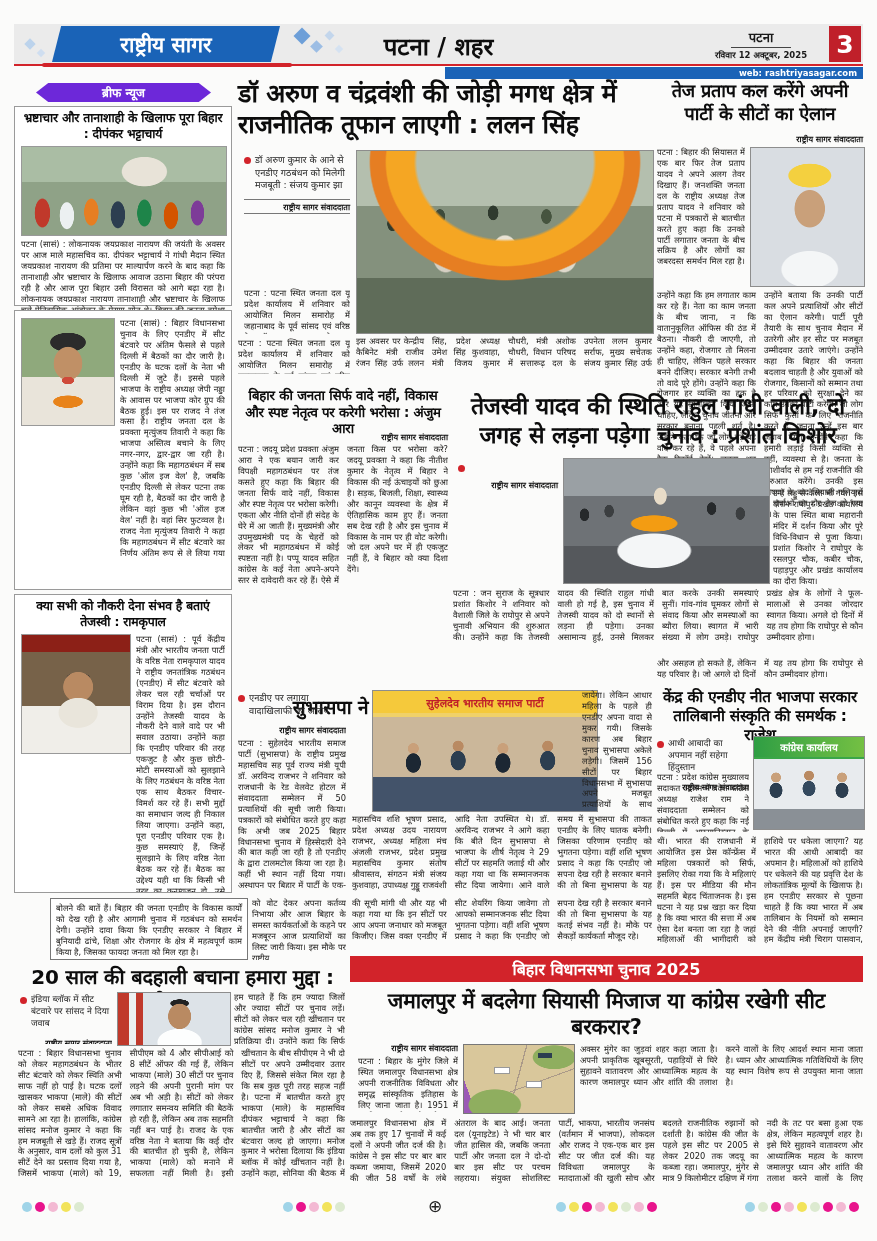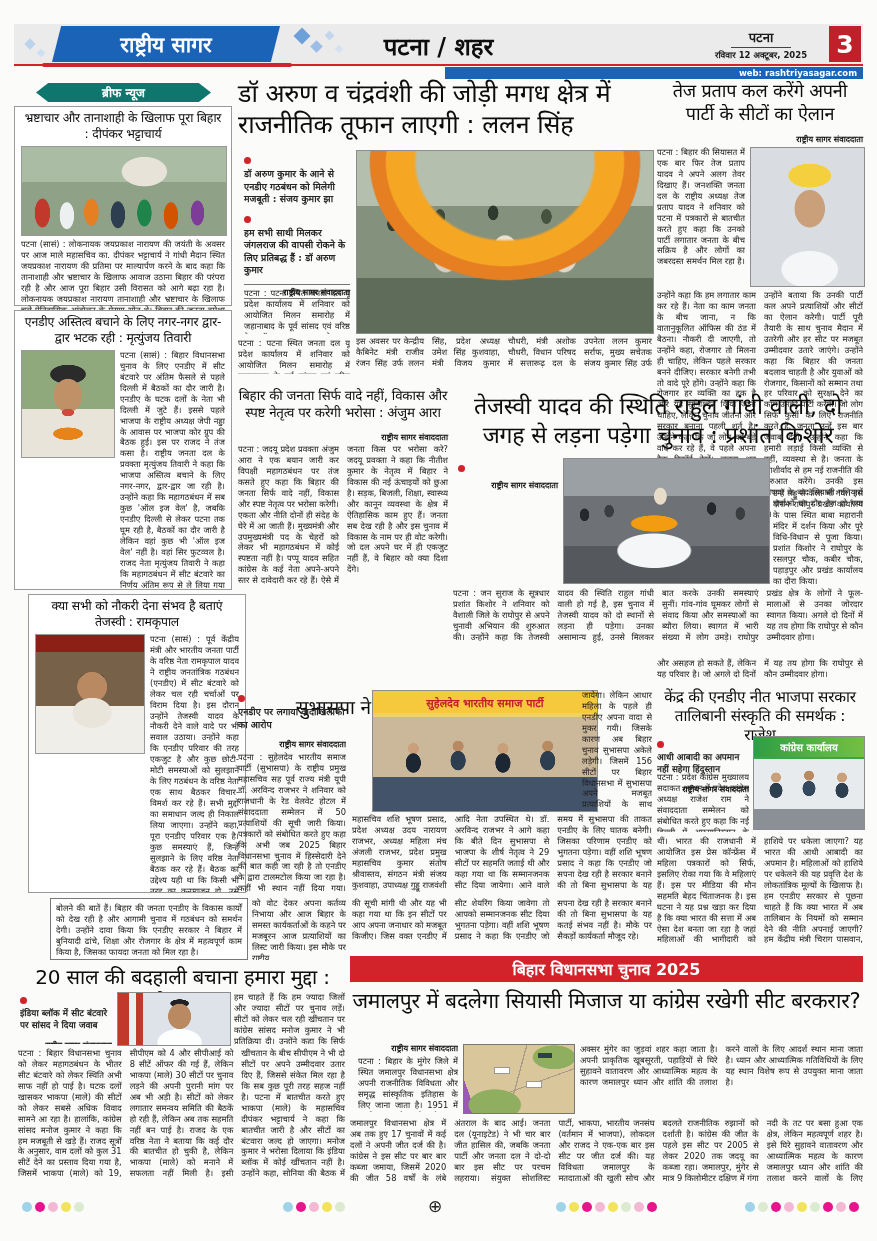--- a/index.html
+++ b/index.html
@@ -1,30 +1,30 @@
 <!DOCTYPE html>
 <html><head>
 <meta charset="utf-8">
 <style>
   html,body{margin:0;padding:0;}
   body{width:877px;height:1241px;background:#fbfbfa;font-family:"DejaVu Sans",sans-serif;color:#1a1a1a;position:relative;overflow:hidden;}
   .abs{position:absolute;}
-  .hl{font-weight:normal;color:#0c0c0c;margin:0;line-height:1.25;letter-spacing:-0.2px;}
+  .hl{font-weight:bold;color:#0c0c0c;margin:0;line-height:1.25;letter-spacing:-0.2px;}
   .center{text-align:center;}
   .bodytxt{font-size:8.3px;line-height:1.32;text-align:justify;color:#22211f;overflow:hidden;}
   .cols2{column-count:2;column-gap:8px;}
   .cols3{column-count:3;column-gap:8px;}
   .cols4{column-count:4;column-gap:8px;}
   .cols5{column-count:5;column-gap:8px;}
   .byline{font-size:8px;font-weight:bold;text-align:right;color:#111;}
-  .bullet{display:flex;gap:4px;font-size:9.3px;font-weight:bold;line-height:1.35;color:#262626;margin-bottom:7px;text-align:left;flex-direction:column;}
+  .bullet{display:flex;gap:4px;font-size:9.3px;font-weight:normal;line-height:1.35;color:#262626;margin-bottom:7px;text-align:left;}
   .dot{width:7px;height:7px;border-radius:50%;background:#d2232a;flex:none;margin-top:3px;}
   .box{border:1px solid #9a9a9a;background:#fff;}
   .ph{position:absolute;overflow:hidden;border:1px solid #8d8d8d;}
-  .ribbon{background:#0f766e;color:#fff;font-weight:bold;font-size:12px;display:flex;align-items:center;justify-content:center;clip-path:polygon(7% 0,93% 0,100% 50%,93% 100%,7% 100%,0 50%);}
+  .ribbon{background:#6d28d9;color:#fff;font-weight:bold;font-size:12px;display:flex;align-items:center;justify-content:center;clip-path:polygon(7% 0,93% 0,100% 50%,93% 100%,7% 100%,0 50%);}
   .redbar{background:#d2232a;}
   .bluebar{background:#1a63b7;}
   .diamond{position:absolute;transform:rotate(45deg);}
   .dotsrow{position:absolute;display:flex;gap:3px;}
   .fdot{width:10px;height:10px;border-radius:50%;}
   .c1{background:#9fd4e8;} .c2{background:#e8148c;} .c3{background:#f3b9d3;} .c4{background:#f2e35a;} .c5{background:#dcead0;}
   .banner-strip{position:absolute;left:0;top:0;right:0;height:22px;display:flex;align-items:center;justify-content:center;font-weight:bold;}
 </style>
 </head>
 <body>
@@ -69,54 +69,49 @@
     radial-gradient(15px 28px at 47% 77%, #2c3e50 0 46%, transparent 50%),
     radial-gradient(15px 28px at 60% 75%, #1e8449 0 46%, transparent 50%),
     radial-gradient(15px 28px at 73% 78%, #d35400 0 46%, transparent 50%),
     radial-gradient(14px 26px at 86% 75%, #7d3c98 0 46%, transparent 50%),
     radial-gradient(40px 26px at 60% 28%, #e8e3d8 0 55%, transparent 58%),
     linear-gradient(180deg,#aabda4 0 40%, #8fa287 40% 100%);"></div>
   <div class="bodytxt" style="height:72px;">पटना (सासं) : लोकनायक जयप्रकाश नारायण की जयंती के अवसर पर आज माले महासचिव का. दीपंकर भट्टाचार्य ने गांधी मैदान स्थित जयप्रकाश नारायण की प्रतिमा पर माल्यार्पण करने के बाद कहा कि तानाशाही और भ्रष्टाचार के खिलाफ आवाज उठाना बिहार की परंपरा रही है और आज पूरा बिहार उसी विरासत को आगे बढ़ा रहा है। लोकनायक जयप्रकाश नारायण तानाशाही और भ्रष्टाचार के खिलाफ चले ऐतिहासिक आंदोलन के प्रेरणा स्रोत थे। बिहार की जनता हमेशा अन्याय और अत्याचार के खिलाफ डटकर खड़ी हुई है और इस बार भी वह लोकतंत्र, संविधान और जन अधिकारों की लड़ाई में अपनी भूमिका निभाएगी। इस अवसर पर एमएलसी शशि यादव, धीरेंद्र झा, दिव्या गौतम, जितेंद्र यादव, रणविजय कुमार, संतोष सहर, सुनील पाठक और अली जावेद सहित बड़ी संख्या में माले नेता और कार्यकर्ता उपस्थित थे।</div>
 </div>
 
 <div class="abs box" style="left:14px;top:310px;width:218px;height:280px;padding:4px 6px;box-sizing:border-box;">
-  <div class="hl center" style="font-size:12.3px;line-height:1.3;">एनडीए अस्तित्व बचाने के लिए नगर-नगर द्वार-द्वार भटक रही : मृत्युंजय तिवारी</div>
   <div style="margin-top:3px;height:238px;overflow:hidden;">
     <div style="float:left;width:92px;height:106px;margin:0 5px 2px 0;border:1px solid #999;background:
       radial-gradient(24px 10px at 50% 78%, #e8831a 0 60%, transparent 64%),
       radial-gradient(10px 6px at 50% 58%, #cf4a3a 0 60%, transparent 64%),
       radial-gradient(24px 28px at 50% 42%, #c09066 0 58%, transparent 61%),
       radial-gradient(30px 16px at 50% 22%, #2b2b2b 0 58%, transparent 61%),
       linear-gradient(180deg,#8fa97c 0 55%, #e9e4da 55% 100%);"></div>
     <div class="bodytxt" style="height:238px;">पटना (सासं) : बिहार विधानसभा चुनाव के लिए एनडीए में सीट बंटवारे पर अंतिम फैसले से पहले दिल्ली में बैठकों का दौर जारी है। एनडीए के घटक दलों के नेता भी दिल्ली में जुटे हैं। इससे पहले भाजपा के राष्ट्रीय अध्यक्ष जेपी नड्डा के आवास पर भाजपा कोर ग्रुप की बैठक हुई। इस पर राजद ने तंज कसा है। राष्ट्रीय जनता दल के प्रवक्ता मृत्युंजय तिवारी ने कहा कि भाजपा अस्तित्व बचाने के लिए नगर-नगर, द्वार-द्वार जा रही है। उन्होंने कहा कि महागठबंधन में सब कुछ 'ऑल इज वेल' है, जबकि एनडीए दिल्ली से लेकर पटना तक घूम रही है, बैठकों का दौर जारी है लेकिन वहां कुछ भी 'ऑल इज वेल' नहीं है। वहां सिर फुटव्वल है। राजद नेता मृत्युंजय तिवारी ने कहा कि महागठबंधन में सीट बंटवारे का निर्णय अंतिम रूप से ले लिया गया है। बहुत जल्द उसकी घोषणा कर दी जाएगी। उन्होंने एनडीए में नाराजगी का दावा करते हुए यहां तक कहा कि नामांकन के अंतिम दौर तक एनडीए में भगदड़ मचनी तय है। दिल्ली के नेता कितना भी जोर लगा लें, लेकिन भगदड़ को ये रोक नहीं पाएंगे। राजद नेता ने कहा कि तेजस्वी यादव ने सभी को साथ लेकर चलने की बात कही है। उन्होंने साफ कहा कि राजद 'ए टू जेड' की पार्टी है। उन्होंने यह भी कहा कि बिहार की जनता इस चुनाव में बदलाव का मूड बना चुकी है। इस बार बिहार में कमाई, पढ़ाई, कमाई, दवाई और कार्रवाई वाली सरकार बनेगी जो बिहार को बदलने का काम किया जाएगा। दरअसल, बिहार में गठबंधनों, राष्ट्रीय जनतांत्रिक गठबंधन (एनडीए) और महागठबंधन में अब तक सीट बंटवारे की घोषणा नहीं हुई है। दोनों गठबंधनों की बैठकों का दौर जारी है। दीगर बात है कि दोनों गठबंधनों के नेता अपने-अपने गठबंधनों में सब कुछ ठीक होने का दावा कर रहे हैं। बिहार में पहले चरण का मतदान 6 नवंबर और दूसरे चरण की वोटिंग 11 नवंबर को होगी।</div>
   </div>
 </div>
 
-<div class="abs box" style="left:28px;top:594px;width:218px;height:299px;padding:4px 6px;box-sizing:border-box;">
+<div class="abs box" style="left:14px;top:594px;width:218px;height:299px;padding:4px 6px;box-sizing:border-box;">
   <div class="hl center" style="font-size:12.3px;line-height:1.3;">क्या सभी को नौकरी देना संभव है बताएं तेजस्वी : रामकृपाल</div>
   <div style="margin-top:3px;height:258px;overflow:hidden;">
     <div style="float:left;width:108px;height:118px;margin:0 5px 2px 0;border:1px solid #999;background:
       radial-gradient(34px 26px at 52% 66%, #e9e5db 0 56%, transparent 59%),
       radial-gradient(26px 26px at 52% 44%, #b98a62 0 56%, transparent 59%),
       radial-gradient(20px 8px at 52% 36%, #333 0 56%, transparent 60%),
       linear-gradient(180deg,#8c2017 0 14%, #776249 14% 60%, #f0eee9 60% 100%);"></div>
     <div class="bodytxt" style="height:258px;">पटना (सासं) : पूर्व केंद्रीय मंत्री और भारतीय जनता पार्टी के वरिष्ठ नेता रामकृपाल यादव ने राष्ट्रीय जनतांत्रिक गठबंधन (एनडीए) में सीट बंटवारे को लेकर चल रही चर्चाओं पर विराम दिया है। इस दौरान उन्होंने तेजस्वी यादव के नौकरी देने वाले वादे पर भी सवाल उठाया। उन्होंने कहा कि एनडीए परिवार की तरह एकजुट है और कुछ छोटी-मोटी समस्याओं को सुलझाने के लिए गठबंधन के वरिष्ठ नेता एक साथ बैठकर विचार-विमर्श कर रहे हैं। सभी मुद्दों का समाधान जल्द ही निकाल लिया जाएगा। उन्होंने कहा, पूरा एनडीए परिवार एक है। कुछ समस्याएं हैं, जिन्हें सुलझाने के लिए वरिष्ठ नेता बैठक कर रहे हैं। बैठक का उद्देश्य यही था कि किसी भी तरह का कन्फ्यूजन हो, उसे बातचीत के जरिए दूर किया जाए। रामकृपाल यादव ने यह भी स्पष्ट किया कि एनडीए एकजुट सरकार है और सभी दल मिलकर आगामी चुनाव में मजबूती से उतरेंगे। बिहार में विधानसभा चुनाव को लेकर एनडीए के घटक दलों- बीजेपी, जदयू, और अन्य सहयोगी दलों के बीच सीट बंटवारे पर चर्चा चल रही है। कुछ सीटों को लेकर असहमति है, लेकिन सभी पक्ष आपसी सहमति से समाधान निकालने के लिए प्रतिबद्ध हैं। विपक्षी महागठबंधन की ओर से राष्ट्रीय जनता दल के नेता तेजस्वी यादव को मुख्यमंत्री पद का चेहरा घोषित करने की अटकलों पर भी रामकृपाल ने प्रतिक्रिया दी। उन्होंने कहा कि कांग्रेस ने अभी तक तेजस्वी यादव को आधिकारिक रूप से उम्मीदवार घोषित नहीं किया है। हो सकता है कि सीट बंटवारे या अन्य मुद्दों को लेकर कोई मोलभाव चल रही हो। इस पर मैं टिप्पणी नहीं करना चाहता। उन्होंने कहा कि तेजस्वी का हर व्यक्ति को नौकरी देने का दावा अव्यावहारिक है। उन्होंने पूछा, क्या सभी को नौकरी देना संभव है और अगर नौकरी दे भी दी तो क्या होगा।</div>
   </div>
 </div>
 
 <h1 class="abs hl" style="left:238px;top:78px;width:414px;height:68px;font-size:25px;">डॉ अरुण व चंद्रवंशी की जोड़ी मगध क्षेत्र में राजनीतिक तूफान लाएगी : ललन सिंह</h1>
 
 <div class="abs" style="left:244px;top:154px;width:106px;">
   <div class="bullet">
       <span class="dot"></span>
       <span>डॉ अरुण कुमार के आने से एनडीए गठबंधन को मिलेगी मजबूती : संजय कुमार झा</span>
-    </div>
-  <div class="bullet">
-      <span class="dot"></span>
-      <span>हम सभी साथी मिलकर जंगलराज की वापसी रोकने के लिए प्रतिबद्ध हैं : डॉ अरुण कुमार</span>
     </div>
   <div class="byline" style="margin-top:3px;border-top:1px solid #777;border-bottom:1px solid #777;padding:1px 0;">राष्ट्रीय सागर संवाददाता</div>
 </div>
 <div class="abs bodytxt" style="left:244px;top:288px;width:106px;height:46px;">पटना : पटना स्थित जनता दल यू प्रदेश कार्यालय में शनिवार को आयोजित मिलन समारोह में जहानाबाद के पूर्व सांसद एवं वरिष्ठ नेता डॉ अरुण कुमार अपने सुपुत्र अनुराज कुमार सहित कई प्रमुख नेताओं के साथ जदयू परिवार में पुन: घर-वापसी की। पार्टी के राष्ट्रीय कार्यकारी अध्यक्ष एवं राज्यसभा सांसद संजय कुमार झा ने उन्हें पार्टी की प्राथमिक सदस्यता दिलाई।</div>
 
 <div class="ph" style="left:356px;top:150px;width:296px;height:182px;background:
   radial-gradient(160px 140px at 50% 6%, transparent 55%, #f5a623 57% 74%, #e67e22 75% 84%, transparent 85%),
   radial-gradient(10px 14px at 12% 40%, #2f3a2e 0 50%, transparent 55%),
   radial-gradient(10px 14px at 28% 36%, #3d4a3b 0 50%, transparent 55%),
   radial-gradient(10px 14px at 46% 34%, #2f3a2e 0 50%, transparent 55%),

